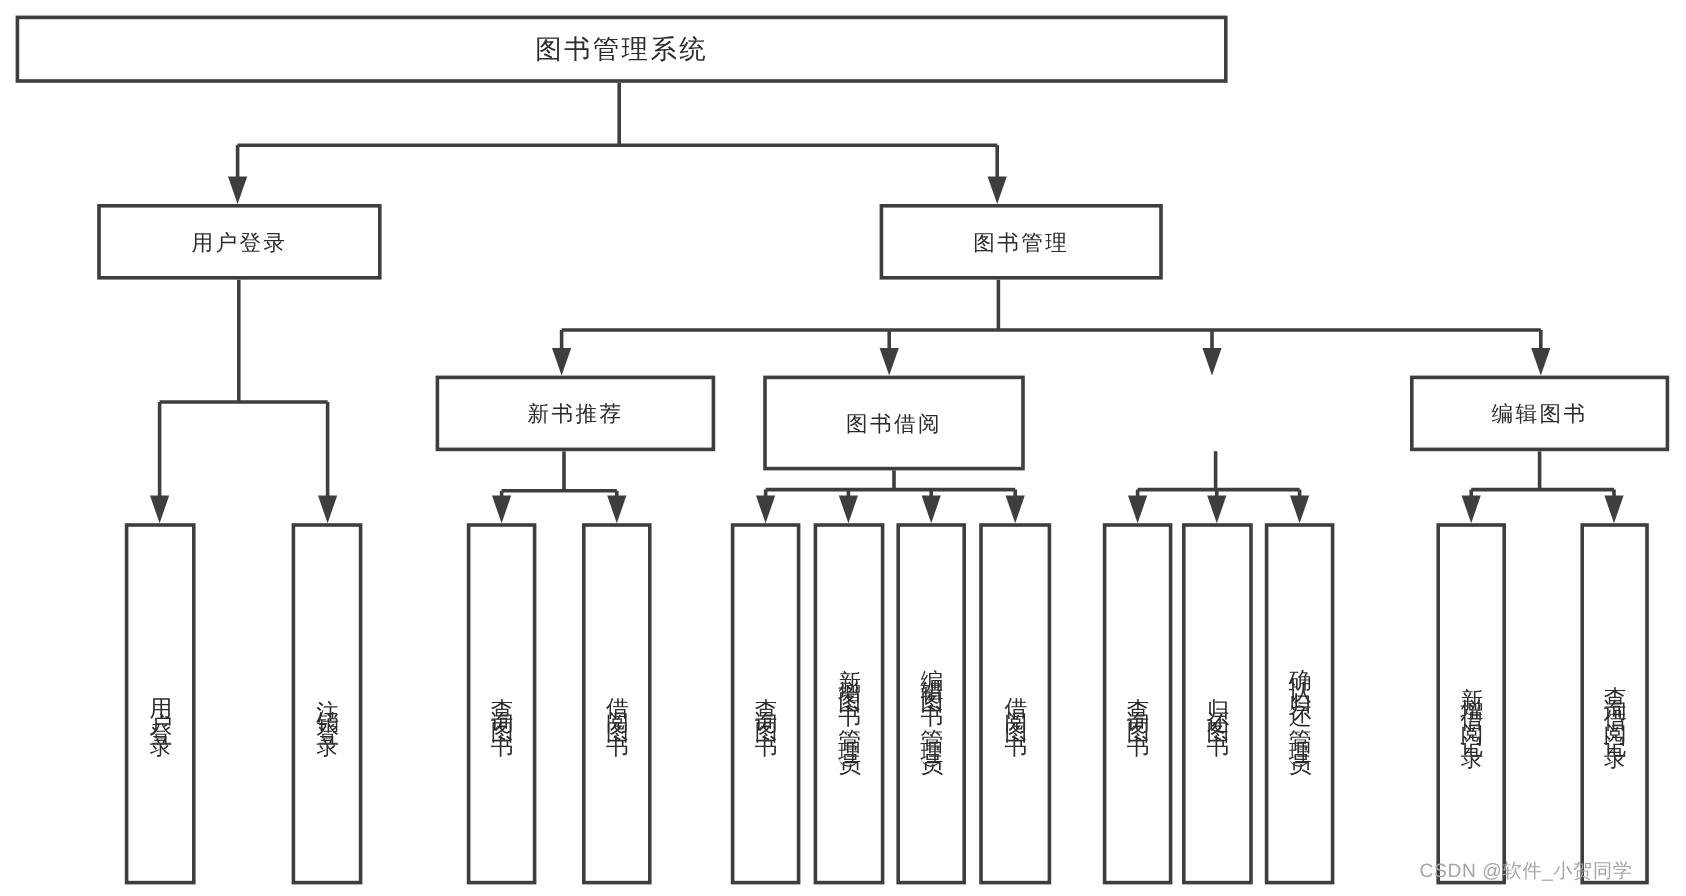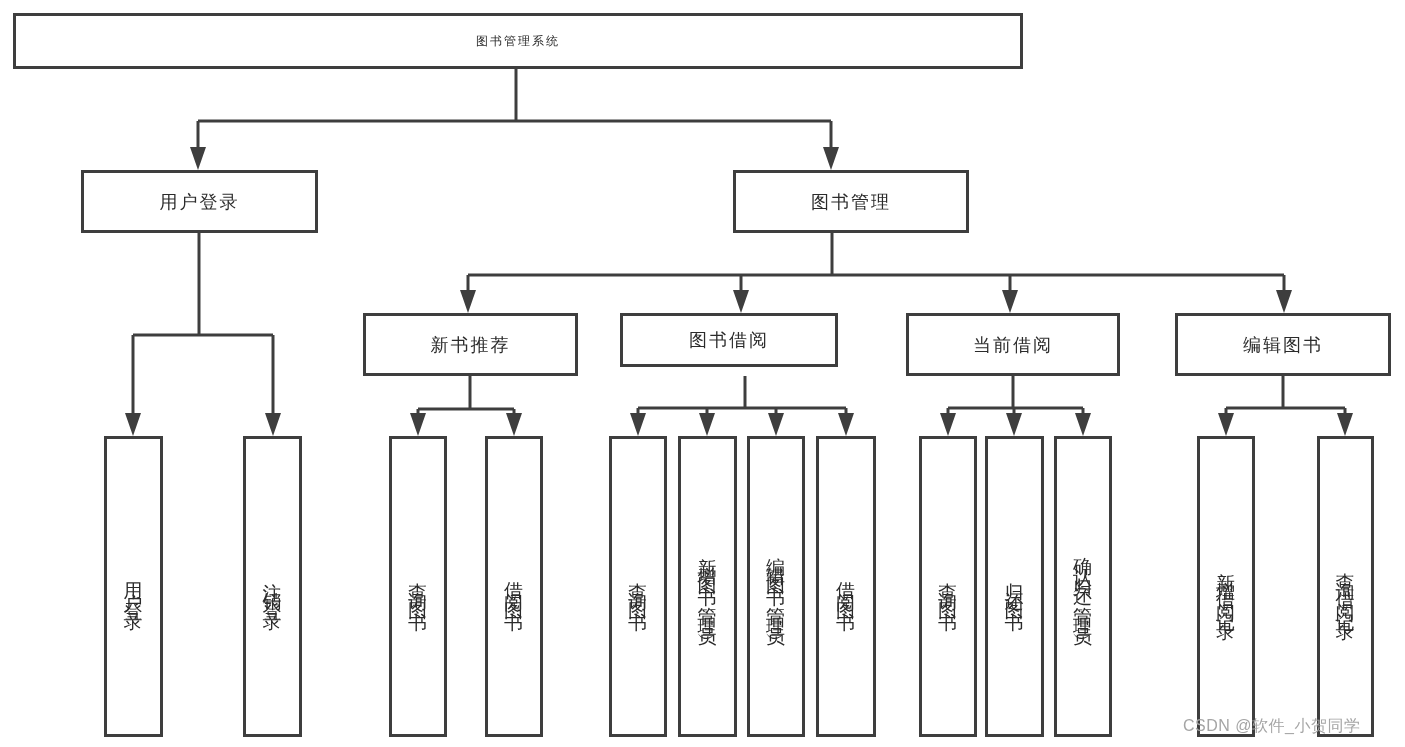--- a/index.html
+++ b/index.html
@@ -30,21 +30,21 @@
     display: flex;
     align-items: center;
     justify-content: center;
   }
   .hnode {
     font-size: 18px;
     letter-spacing: 2px;
     white-space: nowrap;
   }
   .root-node {
-    font-size: 12px;
+    font-size: 22px;
     letter-spacing: 2px;
   }
   .vnode {
     writing-mode: vertical-rl;
     text-orientation: mixed;
     font-size: 19px;
     letter-spacing: 10px;
     line-height: 1;
   }
   .watermark {
@@ -123,23 +123,22 @@
     <polygon points="1226,436 1218,413 1234,413" stroke="none"></polygon>
     <line x1="1345" y1="408" x2="1345" y2="415"></line>
     <polygon points="1345,436 1337,413 1353,413" stroke="none"></polygon>
   </svg>
 
   <div class="node hnode root-node" style="left:13px; top:13px; width:1010px; height:56px;">图书管理系统</div>
 
   <div class="node hnode" style="left:81px; top:170px; width:237px; height:63px;">用户登录</div>
   <div class="node hnode" style="left:714px; top:170px; width:236px; height:63px;margin-left:19px;">图书管理</div>
 
-  <div class="node hnode" style="left:363px; top:313px; width:215px; height:63px;">新书推荐</div>
-  <div class="node hnode" style="left:620px; top:313px; width:218px; height:54px;">图书借阅</div>
-  <div class="node hnode" style="left:906px; top:313px; width:214px; height:63px;">当前借阅</div>
+  <div class="node hnode" style="left:363px; top:313px; width:233px; height:63px;">新书推荐</div>
+  <div class="node hnode" style="left:636px; top:313px; width:218px; height:79px;">图书借阅</div>
   <div class="node hnode" style="left:1175px; top:313px; width:216px; height:63px;">编辑图书</div>
 
   <div class="node vnode" style="left:104px; top:436px; width:59px; height:301px;">用户登录</div>
   <div class="node vnode" style="left:243px; top:436px; width:59px; height:301px;">注销登录</div>
 
   <div class="node vnode" style="left:389px; top:436px; width:58px; height:301px;">查询图书</div>
   <div class="node vnode" style="left:485px; top:436px; width:58px; height:301px;">借阅图书</div>
 
   <div class="node vnode" style="left:609px; top:436px; width:58px; height:301px;">查询图书</div>
   <div class="node vnode" style="left:678px; top:436px; width:59px; height:301px;">新增图书（管理员）</div>

